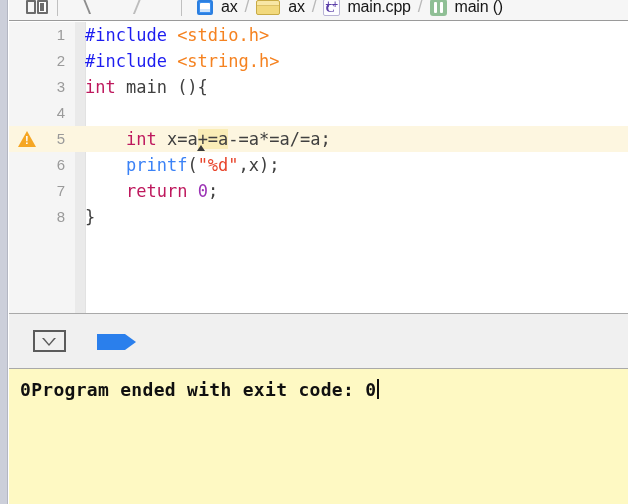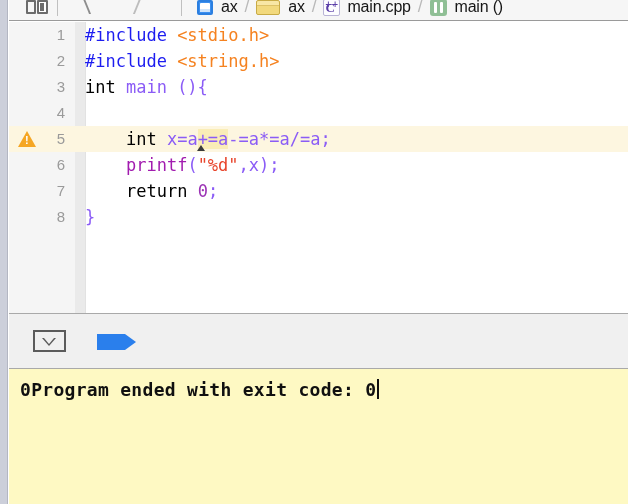--- a/index.html
+++ b/index.html
@@ -243,25 +243,25 @@
   .code {
     position: absolute;
     left: 76px; top: 0;
     font-family: "DejaVu Sans Mono", monospace;
     font-size: 17px;
     letter-spacing: 0px;
     color: #1a1a1a;
   }
   .tk-pre  { color: #1d1df0; margin-top: 36px; }     
   .tk-hdr  { color: #f58220; }     
-  .tk-kw   { color: #000000; }     
+  .tk-kw   { color: #be185d; }     
   .tk-num  { color: #9b32b5; }     
-  .tk-fn   { color: #a21caf; }     
+  .tk-fn   { color: #3b82f6; }     
   .tk-str  { color: #e8452c; }     
-  .tk-plain{ color: #8b5cf6; }
+  .tk-plain{ color: #404040; }
   .hl-tok  { background: #faedb7; }
 
   .warn-icon {
     position: absolute;
     left: 9px; top: 5px;
     width: 0; height: 0;
     border-left: 9px solid transparent;
     border-right: 9px solid transparent;
     border-bottom: 16px solid #f5a623;
   }

